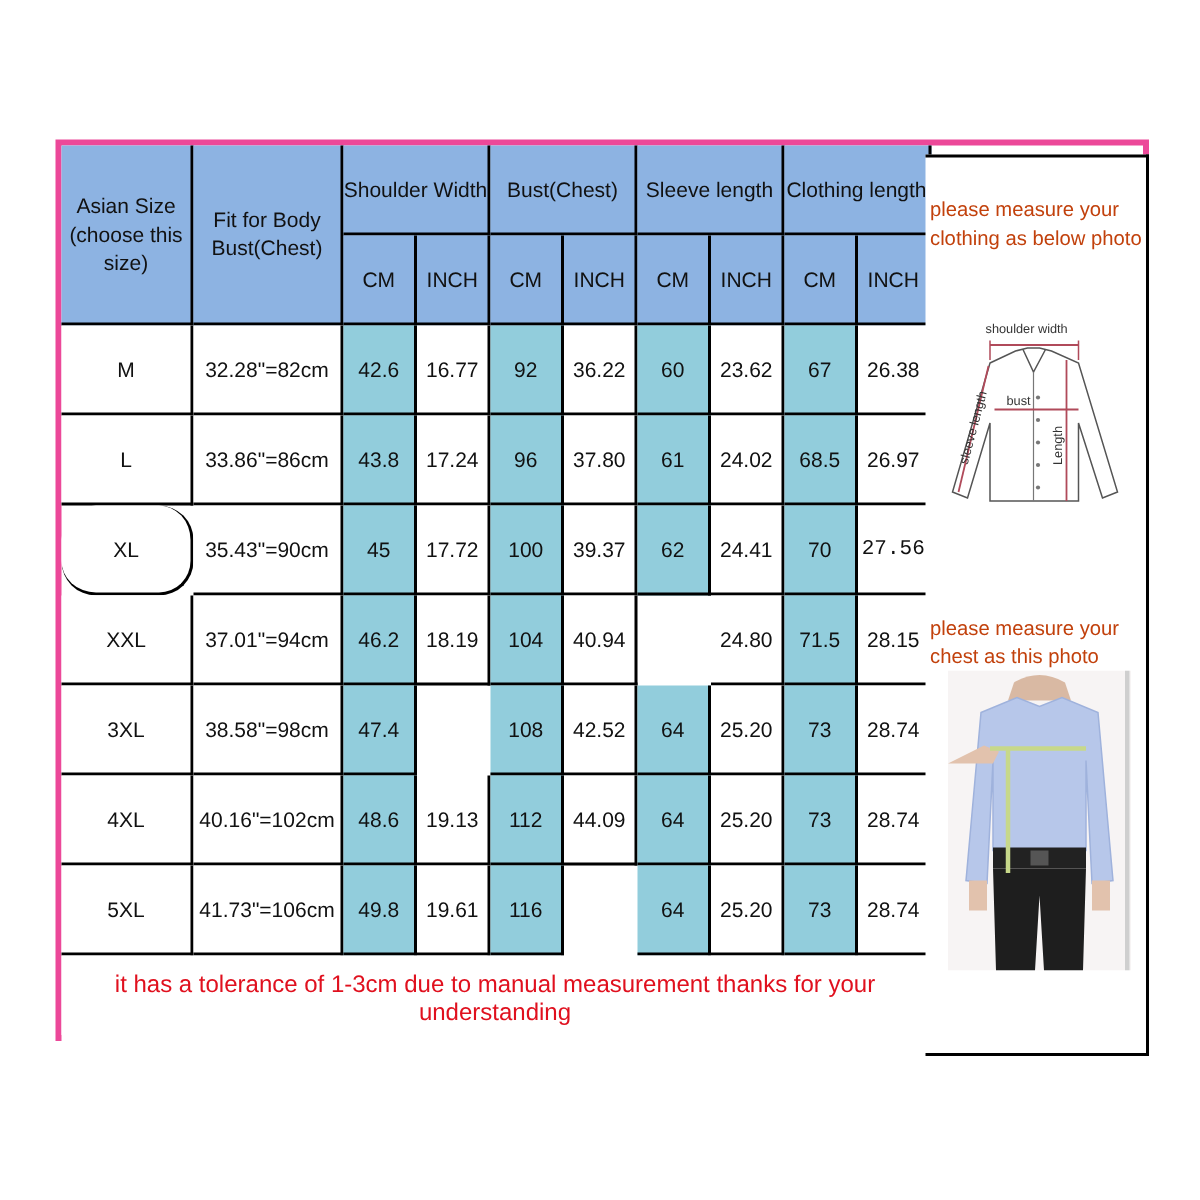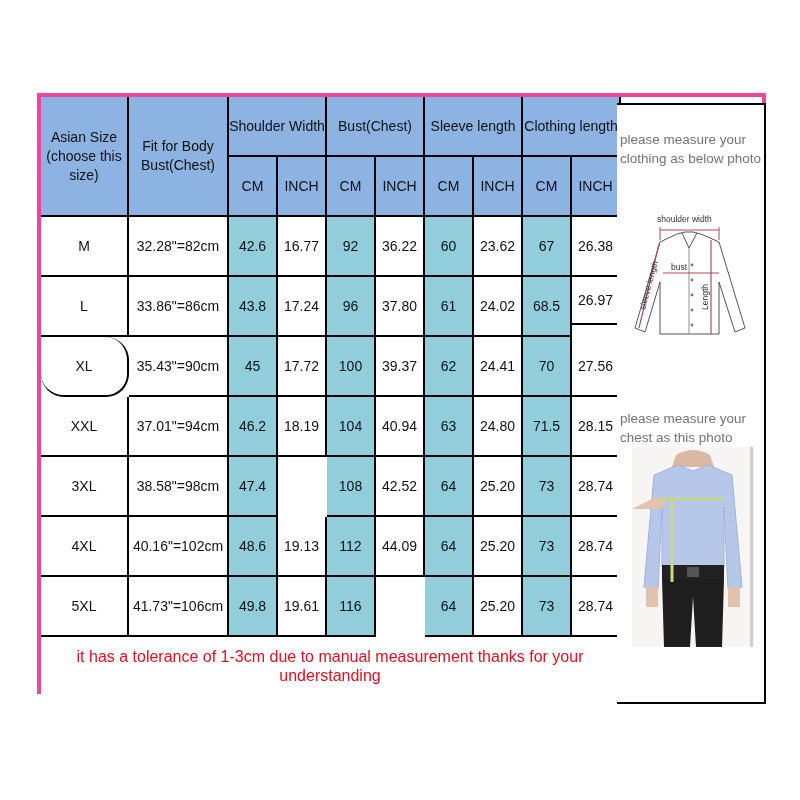--- a/index.html
+++ b/index.html
@@ -4,21 +4,21 @@
 <style>
   html, body { margin:0; padding:0; background:#ffffff; }
   body { width:800px; height:800px; position:relative; overflow:hidden; font-family:"Liberation Sans", sans-serif; }
   #sheet { position:absolute; left:37px; top:93px; width:729px; height:601px; box-sizing:border-box; border:4px solid #ec4899; }
   .cell { position:absolute; box-sizing:border-box; display:flex; align-items:center; justify-content:center; text-align:center; color:#111; font-size:14px; line-height:19px; }
   .hdr { background:#8db3e2; }
   .cm { background:#92cddc; }
   .wh { background:#ffffff; }
   .b { border-right:2px solid #000; border-bottom:2px solid #000; }
   .note { color:#e0101e; font-size:16px; }
-  .green { color:#737373; font-size:13.5px; line-height:19px; text-align:left; justify-content:flex-start; align-items:flex-start; }
+  .green { color:#c2410c; font-size:13.5px; line-height:19px; text-align:left; justify-content:flex-start; align-items:flex-start; }
   #side { position:absolute; left:617px; top:103px; width:149px; height:601px; box-sizing:border-box; border:2px solid #000; border-left:none; background:#fff; }
   .shirt-svg { position:absolute; }
 </style>
 </head>
 <body>
 
 <div id="sheet">
     <div class="cell hdr b" style="left: 0px; top: 0px; width: 88px; height: 120px;">Asian Size (choose this size)</div>
     <div class="cell hdr b" style="left: 88px; top: 0px; width: 100px; height: 120px;">Fit for Body Bust(Chest)</div>
     <div class="cell hdr b" style="left: 188px; top: 0px; width: 98px; height: 60px;">Shoulder Width</div>
@@ -45,38 +45,37 @@
     <div class="cell wh b" style="left: 531px; top: 120px; width: 49px; height: 60px;">26.38</div>
     <div class="cell wh b" style="left: 0px; top: 180px; width: 88px; height: 60px;">L</div>
     <div class="cell wh b" style="left: 88px; top: 180px; width: 100px; height: 60px;">33.86"=86cm</div>
     <div class="cell cm b" style="left: 188px; top: 180px; width: 49px; height: 60px;">43.8</div>
     <div class="cell wh b" style="left: 237px; top: 180px; width: 49px; height: 60px;">17.24</div>
     <div class="cell cm b" style="left: 286px; top: 180px; width: 49px; height: 60px;">96</div>
     <div class="cell wh b" style="left: 335px; top: 180px; width: 49px; height: 60px;">37.80</div>
     <div class="cell cm b" style="left: 384px; top: 180px; width: 49px; height: 60px;">61</div>
     <div class="cell wh b" style="left: 433px; top: 180px; width: 49px; height: 60px;">24.02</div>
     <div class="cell cm b" style="left: 482px; top: 180px; width: 49px; height: 60px;">68.5</div>
-    <div class="cell wh b" style="left: 531px; top: 180px; width: 49px; height: 48px;">26.97</div>
+    <div class="cell wh b" style="left: 531px; top: 180px; width: 49px; height: 60px;">26.97</div>
     <div class="cell wh b" style="left: 0px; top: 240px; width: 88px; height: 60px; border-radius: 23px;">XL</div>
     <div class="cell wh b" style="left: 88px; top: 240px; width: 100px; height: 60px;">35.43"=90cm</div>
     <div class="cell cm b" style="left: 188px; top: 240px; width: 49px; height: 60px;">45</div>
     <div class="cell wh b" style="left: 237px; top: 240px; width: 49px; height: 60px;">17.72</div>
     <div class="cell cm b" style="left: 286px; top: 240px; width: 49px; height: 60px;">100</div>
     <div class="cell wh b" style="left: 335px; top: 240px; width: 49px; height: 60px;">39.37</div>
     <div class="cell cm b" style="left: 384px; top: 240px; width: 49px; height: 60px;">62</div>
     <div class="cell wh b" style="left: 433px; top: 240px; width: 49px; height: 60px;">24.41</div>
     <div class="cell cm b" style="left: 482px; top: 240px; width: 49px; height: 60px;">70</div>
-    <div class="cell wh b" style="left: 531px; top: 240px; width: 49px; height: 60px;">27.56</div>
+    <div class="cell wh b" style="left: 531px; top: 240px; width: 49px; height: 60px; font-family: Liberation Mono, monospace;">27.56</div>
     <div class="cell wh b" style="left: 0px; top: 300px; width: 88px; height: 60px;">XXL</div>
     <div class="cell wh b" style="left: 88px; top: 300px; width: 100px; height: 60px;">37.01"=94cm</div>
     <div class="cell cm b" style="left: 188px; top: 300px; width: 49px; height: 60px;">46.2</div>
     <div class="cell wh b" style="left: 237px; top: 300px; width: 49px; height: 60px;">18.19</div>
     <div class="cell cm b" style="left: 286px; top: 300px; width: 49px; height: 60px;">104</div>
     <div class="cell wh b" style="left: 335px; top: 300px; width: 49px; height: 60px;">40.94</div>
-    <div class="cell cm b" style="left: 384px; top: 300px; width: 49px; height: 60px;">63</div>
     <div class="cell wh b" style="left: 433px; top: 300px; width: 49px; height: 60px;">24.80</div>
     <div class="cell cm b" style="left: 482px; top: 300px; width: 49px; height: 60px;">71.5</div>
     <div class="cell wh b" style="left: 531px; top: 300px; width: 49px; height: 60px;">28.15</div>
     <div class="cell wh b" style="left: 0px; top: 360px; width: 88px; height: 60px;">3XL</div>
     <div class="cell wh b" style="left: 88px; top: 360px; width: 100px; height: 60px;">38.58"=98cm</div>
     <div class="cell cm b" style="left: 188px; top: 360px; width: 49px; height: 60px;">47.4</div>
     <div class="cell cm b" style="left: 286px; top: 360px; width: 49px; height: 60px;">108</div>
     <div class="cell wh b" style="left: 335px; top: 360px; width: 49px; height: 60px;">42.52</div>
     <div class="cell cm b" style="left: 384px; top: 360px; width: 49px; height: 60px;">64</div>
     <div class="cell wh b" style="left: 433px; top: 360px; width: 49px; height: 60px;">25.20</div>

